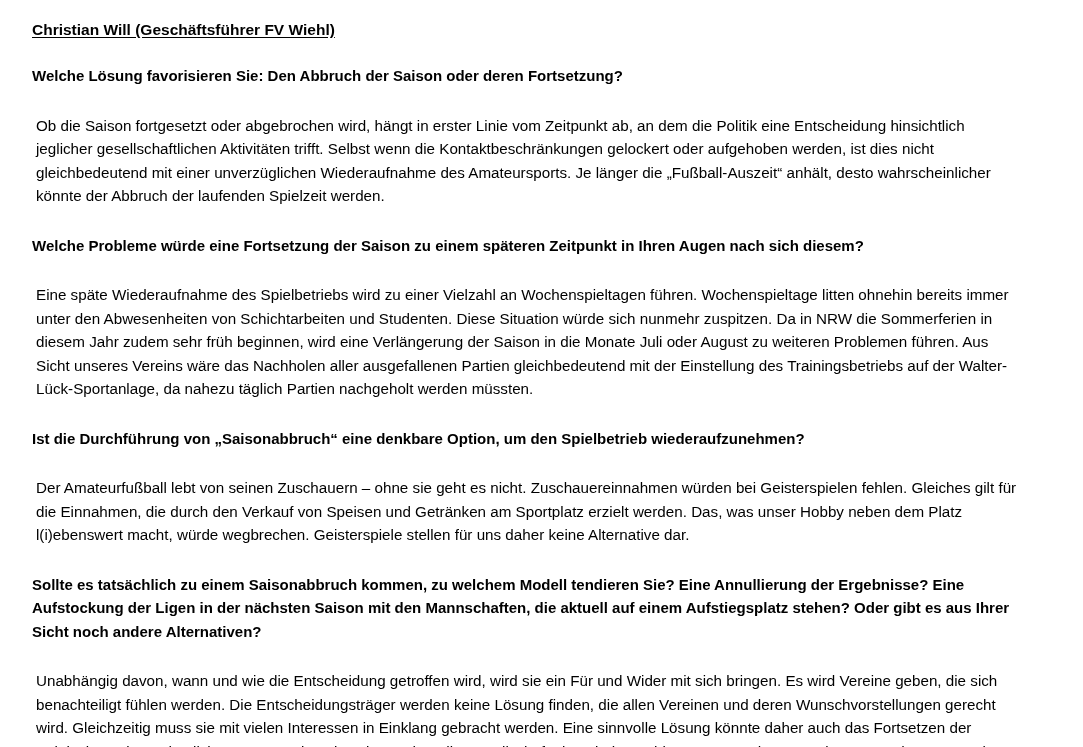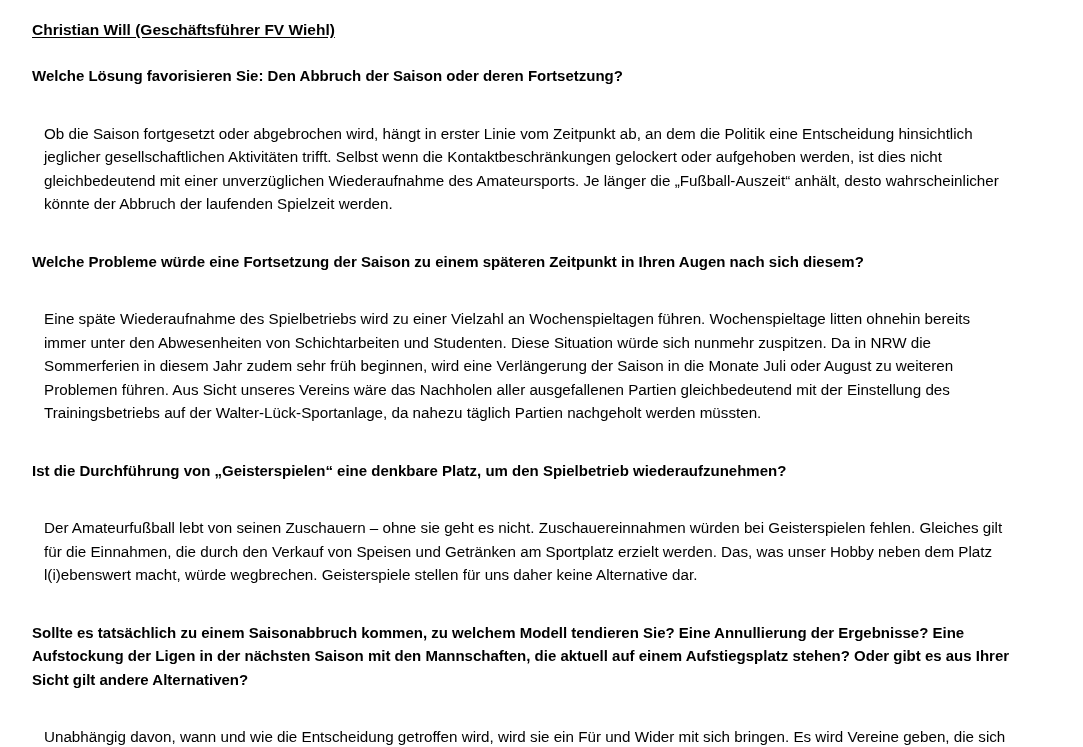--- a/index.html
+++ b/index.html
@@ -38,21 +38,21 @@
     font-weight: bold;
     line-height: 23.5px;
     margin: 0;
     padding: 0;
     max-width: 1000px;
   }
   .answer {
     font-size: 15.2px;
     font-weight: normal;
     line-height: 23.5px;
-    margin: 12px;
+    margin: 4px;
     padding: 0;
     max-width: 1000px;
     text-align: left;
   }
   .gap-title { height: 22px; }
   .gap-q     { height: 22px; }
   .gap-a     { height: 22px; }
 </style>
 </head>
 <body>
@@ -66,22 +66,22 @@
   <p class="question">Welche Lösung favorisieren Sie: Den Abbruch der Saison oder deren Fortsetzung?</p>
   <div class="gap-q"></div>
   <p class="answer">Ob die Saison fortgesetzt oder abgebrochen wird, hängt in erster Linie vom Zeitpunkt ab, an dem die Politik eine Entscheidung hinsichtlich jeglicher gesellschaftlichen Aktivitäten trifft. Selbst wenn die Kontaktbeschränkungen gelockert oder aufgehoben werden, ist dies nicht gleichbedeutend mit einer unverzüglichen Wiederaufnahme des Amateursports. Je länger die „Fußball-Auszeit“ anhält, desto wahrscheinlicher könnte der Abbruch der laufenden Spielzeit werden.</p>
   <div class="gap-a"></div>
 
   <p class="question">Welche Probleme würde eine Fortsetzung der Saison zu einem späteren Zeitpunkt in Ihren Augen nach sich diesem?</p>
   <div class="gap-q"></div>
   <p class="answer">Eine späte Wiederaufnahme des Spielbetriebs wird zu einer Vielzahl an Wochenspieltagen führen. Wochenspieltage litten ohnehin bereits immer unter den Abwesenheiten von Schichtarbeiten und Studenten. Diese Situation würde sich nunmehr zuspitzen. Da in NRW die Sommerferien in diesem Jahr zudem sehr früh beginnen, wird eine Verlängerung der Saison in die Monate Juli oder August zu weiteren Problemen führen. Aus Sicht unseres Vereins wäre das Nachholen aller ausgefallenen Partien gleichbedeutend mit der Einstellung des Trainingsbetriebs auf der Walter-Lück-Sportanlage, da nahezu täglich Partien nachgeholt werden müssten.</p>
   <div class="gap-a"></div>
 
-  <p class="question">Ist die Durchführung von „Geisterspielen“ eine denkbare Platz, um den Spielbetrieb wiederaufzunehmen?</p>
+  <p class="question">Ist die Durchführung von „Saisonabbruch“ eine denkbare Option, um den Spielbetrieb wiederaufzunehmen?</p>
   <div class="gap-q"></div>
   <p class="answer">Der Amateurfußball lebt von seinen Zuschauern – ohne sie geht es nicht. Zuschauereinnahmen würden bei Geisterspielen fehlen. Gleiches gilt für die Einnahmen, die durch den Verkauf von Speisen und Getränken am Sportplatz erzielt werden. Das, was unser Hobby neben dem Platz l(i)ebenswert macht, würde wegbrechen. Geisterspiele stellen für uns daher keine Alternative dar.</p>
   <div class="gap-a"></div>
 
-  <p class="question">Sollte es tatsächlich zu einem Saisonabbruch kommen, zu welchem Modell tendieren Sie? Eine Annullierung der Ergebnisse? Eine Aufstockung der Ligen in der nächsten Saison mit den Mannschaften, die aktuell auf einem Aufstiegsplatz stehen? Oder gibt es aus Ihrer Sicht gilt andere Alternativen?</p>
+  <p class="question">Sollte es tatsächlich zu einem Saisonabbruch kommen, zu welchem Modell tendieren Sie? Eine Annullierung der Ergebnisse? Eine Aufstockung der Ligen in der nächsten Saison mit den Mannschaften, die aktuell auf einem Aufstiegsplatz stehen? Oder gibt es aus Ihrer Sicht noch andere Alternativen?</p>
   <div class="gap-q"></div>
   <p class="answer">Unabhängig davon, wann und wie die Entscheidung getroffen wird, wird sie ein Für und Wider mit sich bringen. Es wird Vereine geben, die sich benachteiligt fühlen werden. Die Entscheidungsträger werden keine Lösung finden, die allen Vereinen und deren Wunschvorstellungen gerecht wird. Gleichzeitig muss sie mit vielen Interessen in Einklang gebracht werden. Eine sinnvolle Lösung könnte daher auch das Fortsetzen der Spielzeit zu einem deutlich späteren Zeitpunkt sein, an dem die Gesellschaft einen beherrschbaren Status der Immunität gegen das Coronavirus erreicht hat – dies könnte jedoch auch erst zu Beginn des Jahres 2021…</p>
 
 </div>
 
 </body></html>

